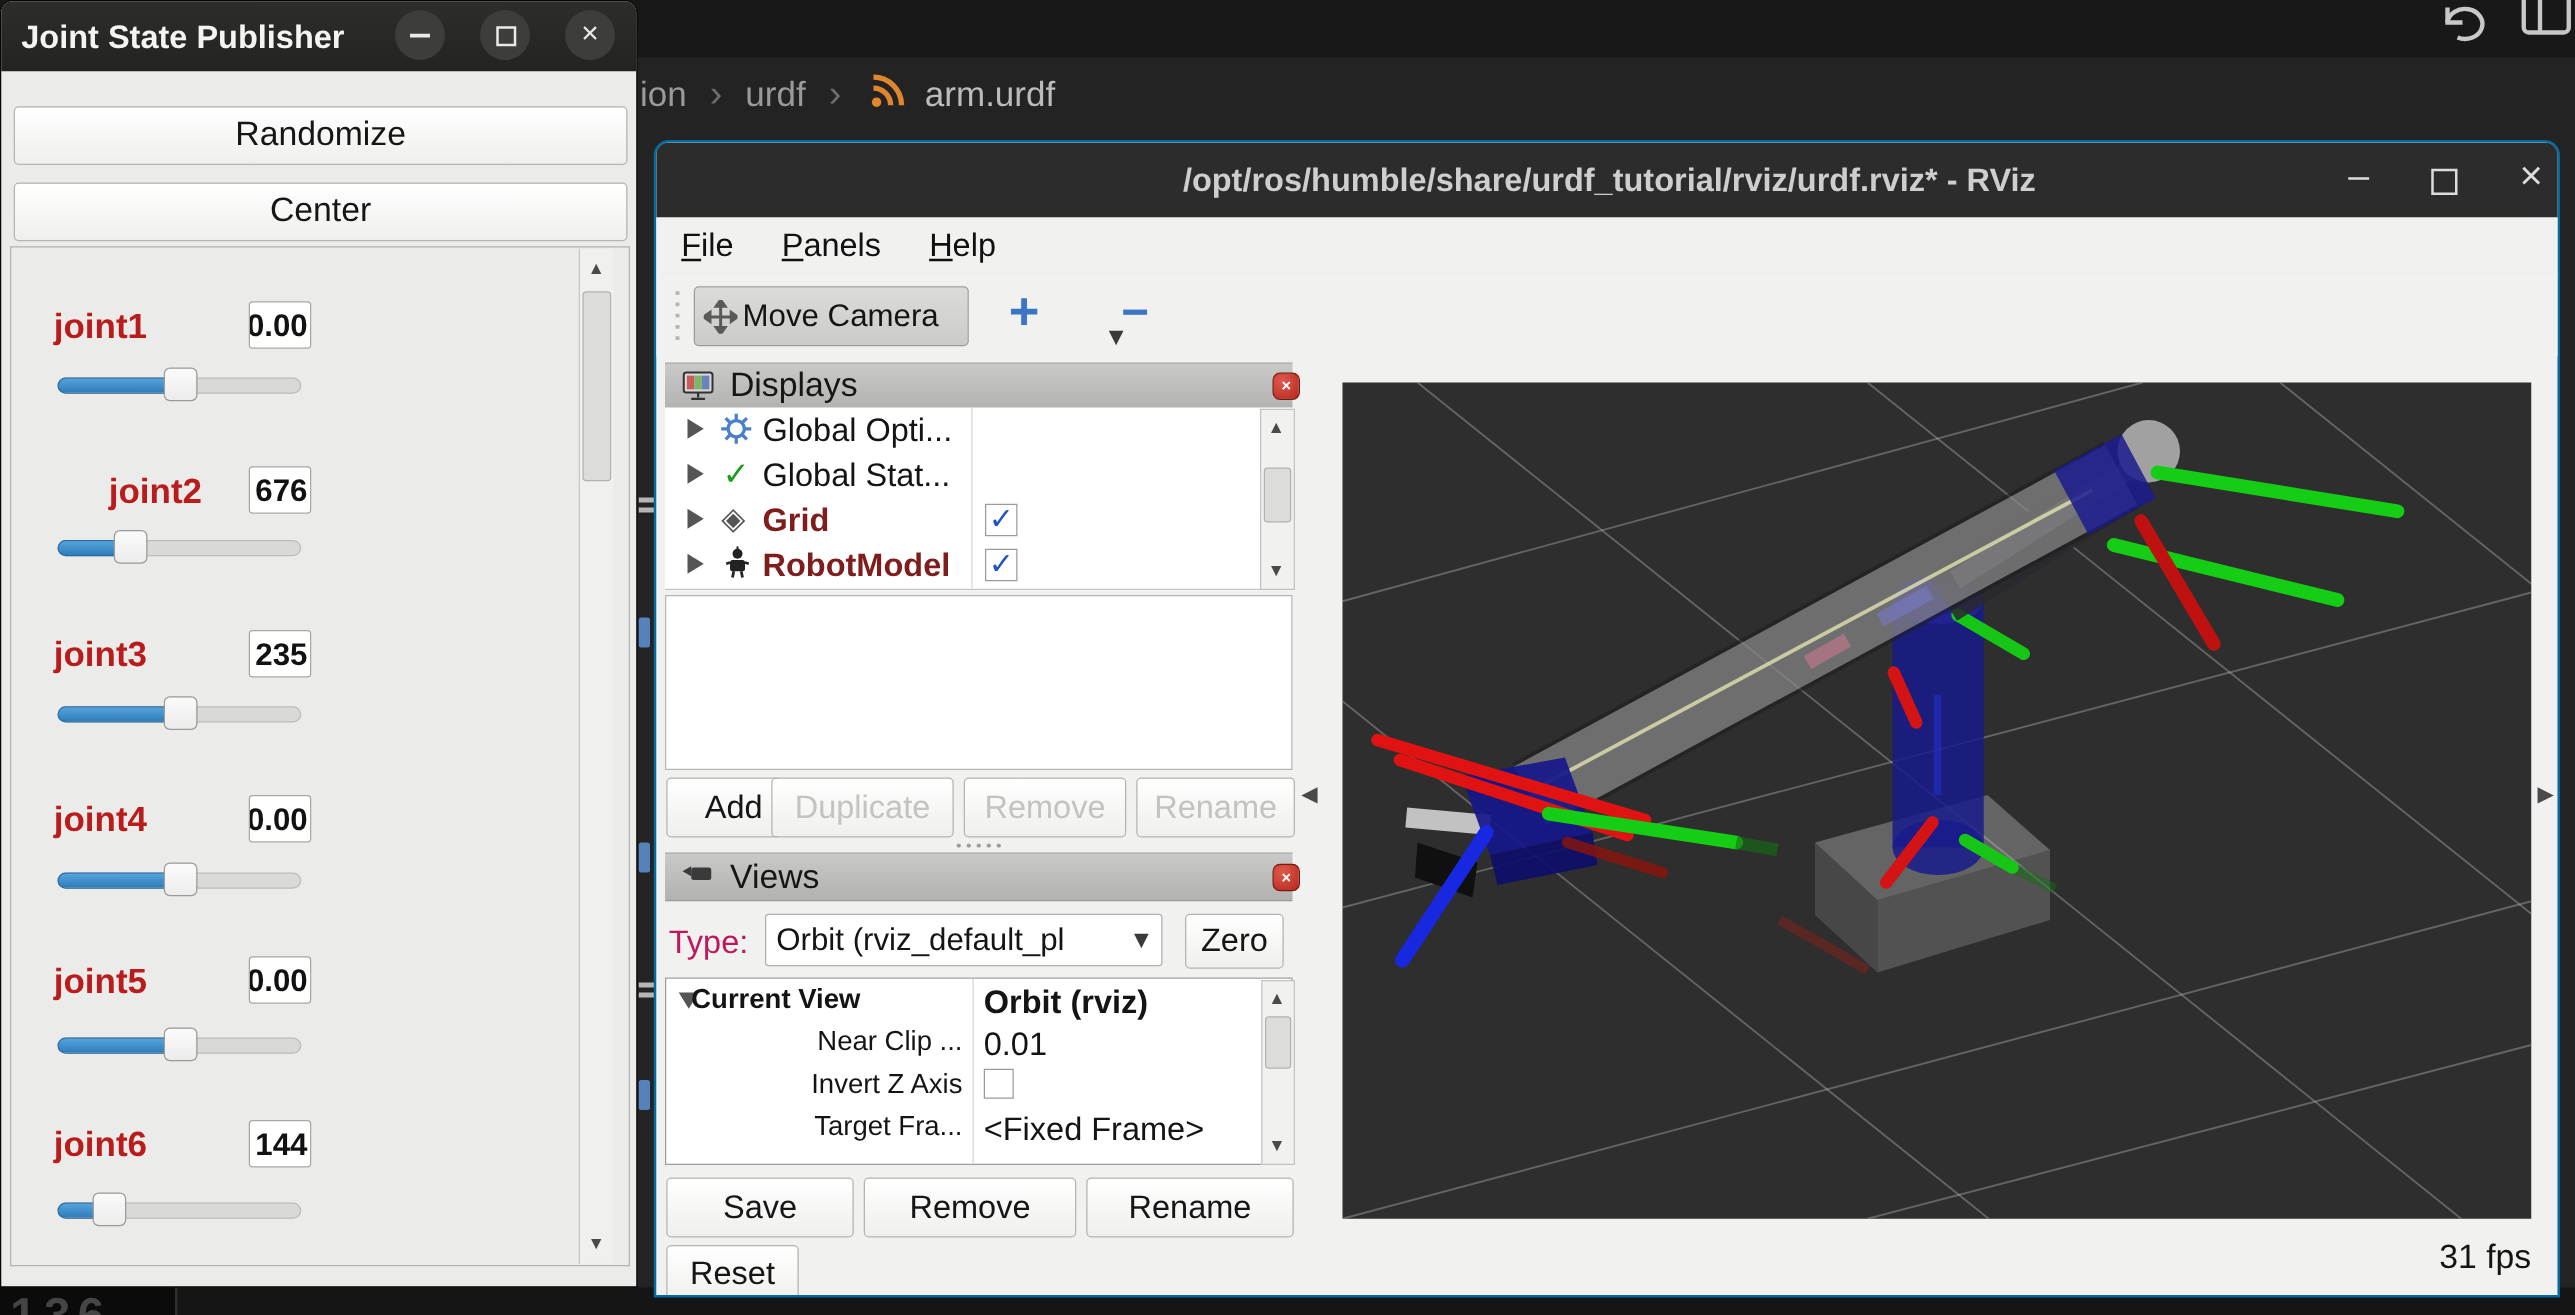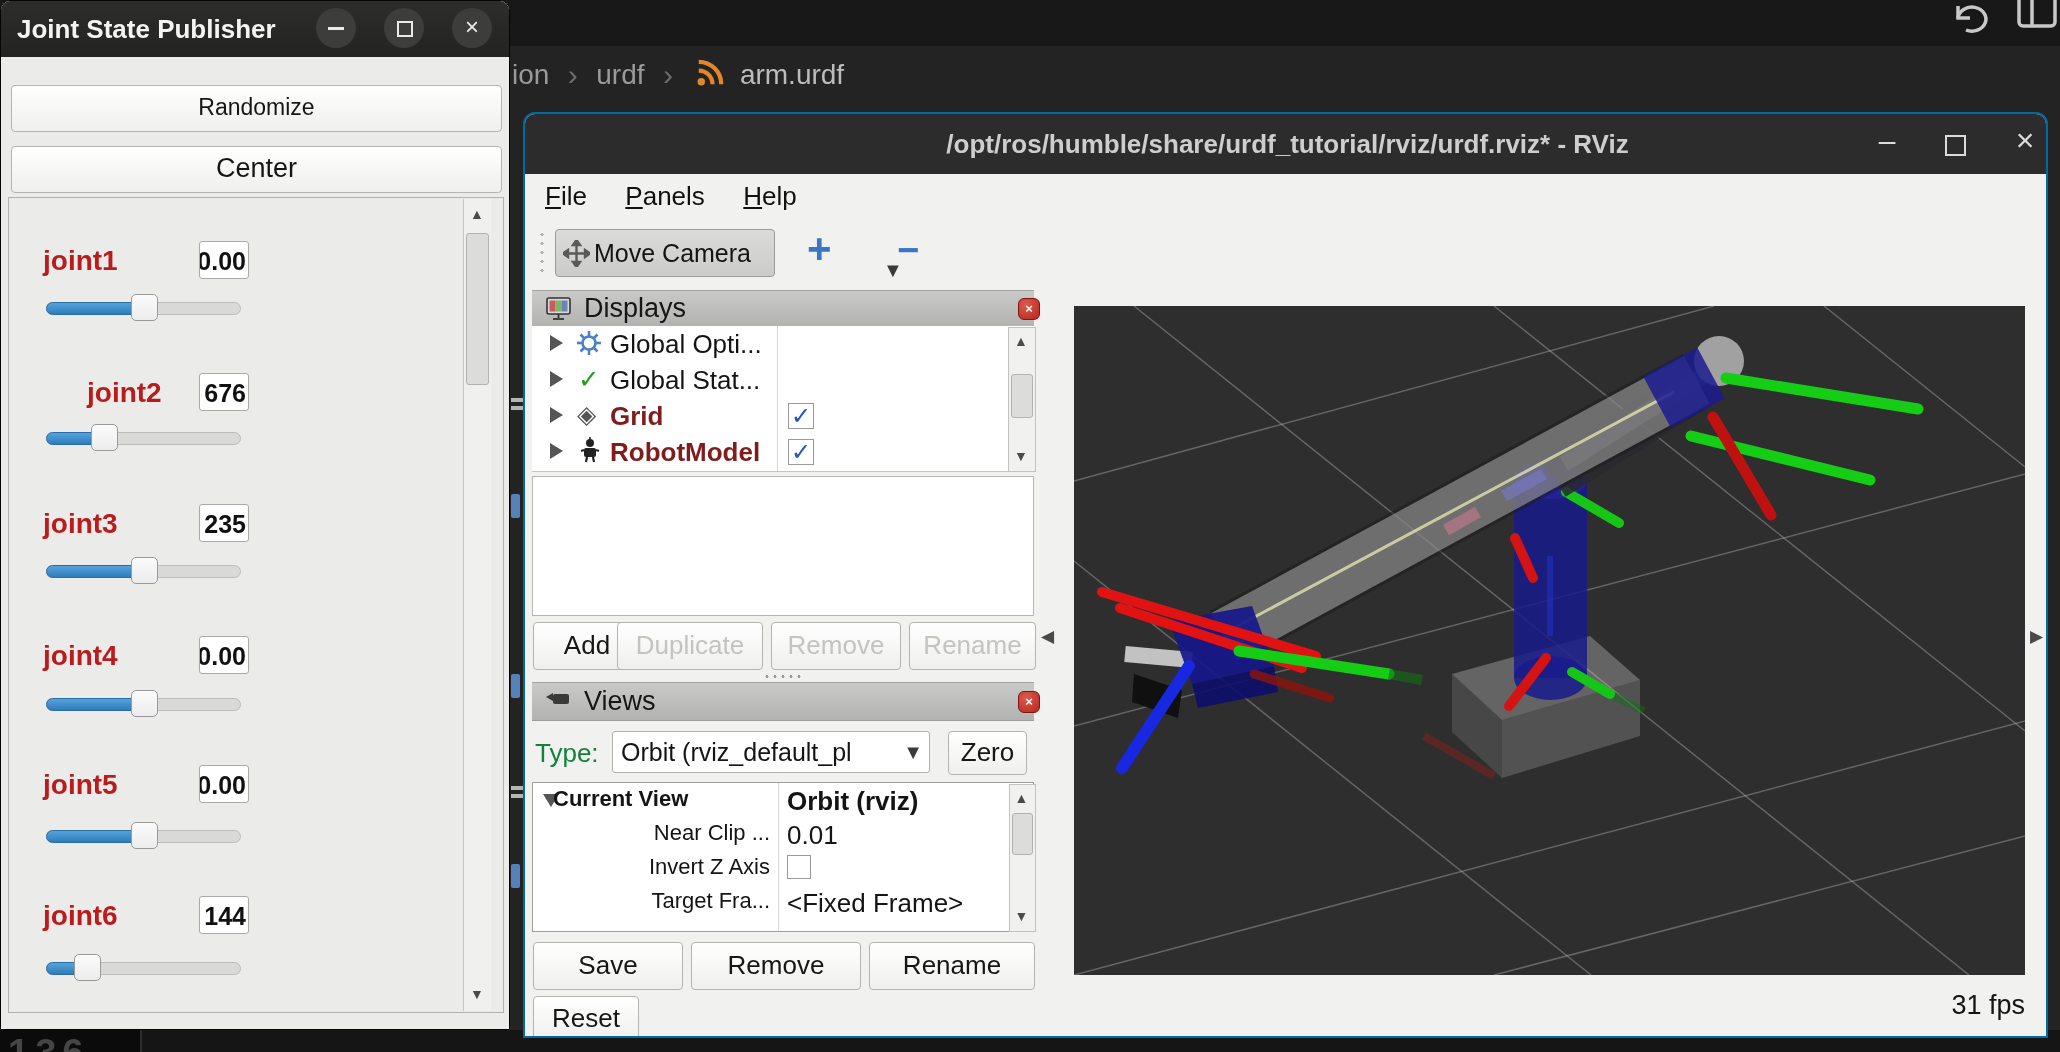--- a/index.html
+++ b/index.html
@@ -152,21 +152,21 @@
       <div class="abs" id="jsp-title">Joint State Publisher</div>
       <div class="abs tb-circle" style="left:315px;top:7px;">
           <span class="bar"></span>
         </div>
       <div class="abs tb-circle" style="left:383px;top:7px;">
           <span class="box"></span>
         </div>
       <div class="abs tb-circle" style="left:451px;top:7px;"><span class="x">×</span></div>
     </div>
 
-    <div class="abs btn" style="left:10px;top:84px;width:489px;height:45px;line-height:43px;font-size:23px;">Randomize</div>
+    <div class="abs btn" style="left:10px;top:84px;width:489px;height:45px;line-height:43px;font-size:27px;">Randomize</div>
     <div class="abs btn" style="left:10px;top:145px;width:489px;height:45px;line-height:43px;font-size:27px;">Center</div>
 
     <div class="abs" id="jsp-scrollarea"></div>
 
     <div class="abs joint-label" style="left:42px;top:244px;">joint1</div>
     <div class="abs joint-value" style="left:198px;top:240px;">0.00</div>
     <div class="abs slider" style="left:45px;top:301px;">
       <div class="track"></div>
       <div class="fill" style="width: 99.17px;"></div>
       <div class="handle" style="left: 85.17px;"></div>
@@ -345,21 +345,21 @@
       <span style="position:absolute;left:12px;top:8px;">
         <svg width="28" height="20" viewBox="0 0 28 20">
           <path d="M2 6 L9 2 L9 10 Z" fill="#3a3a3a"></path>
           <rect x="9" y="3" width="16" height="10" rx="2" fill="#3a3a3a"></rect>
         </svg>
       </span>
       <span style="position:absolute;left:52px;top:3px;font-size:27px;color:#161616;">Views</span>
       <div class="abs red-close" style="left:486px;top:8px;"><span>×</span></div>
     </div>
 
-    <div class="abs" style="left:10px;top:624px;font-size:26px;color:#15803d;">Type:</div>
+    <div class="abs" style="left:10px;top:624px;font-size:26px;color:#be185d;">Type:</div>
     <div class="abs" id="type-combo">
       <span id="type-combo-text">Orbit (rviz_default_pl</span>
       <span class="abs caret" style="right:6px;top:9px;">▼</span>
     </div>
     <div class="abs btn" style="left:423px;top:617px;width:77px;height:42px;line-height:40px;">Zero</div>
 
     <div class="abs" id="views-table">
       <div class="abs" style="left:245px;top:0;width:1px;height:148px;background:#d6d6d4;"></div>
 
       <span class="abs expander-down" style="left:10px;top:11px;"></span>

